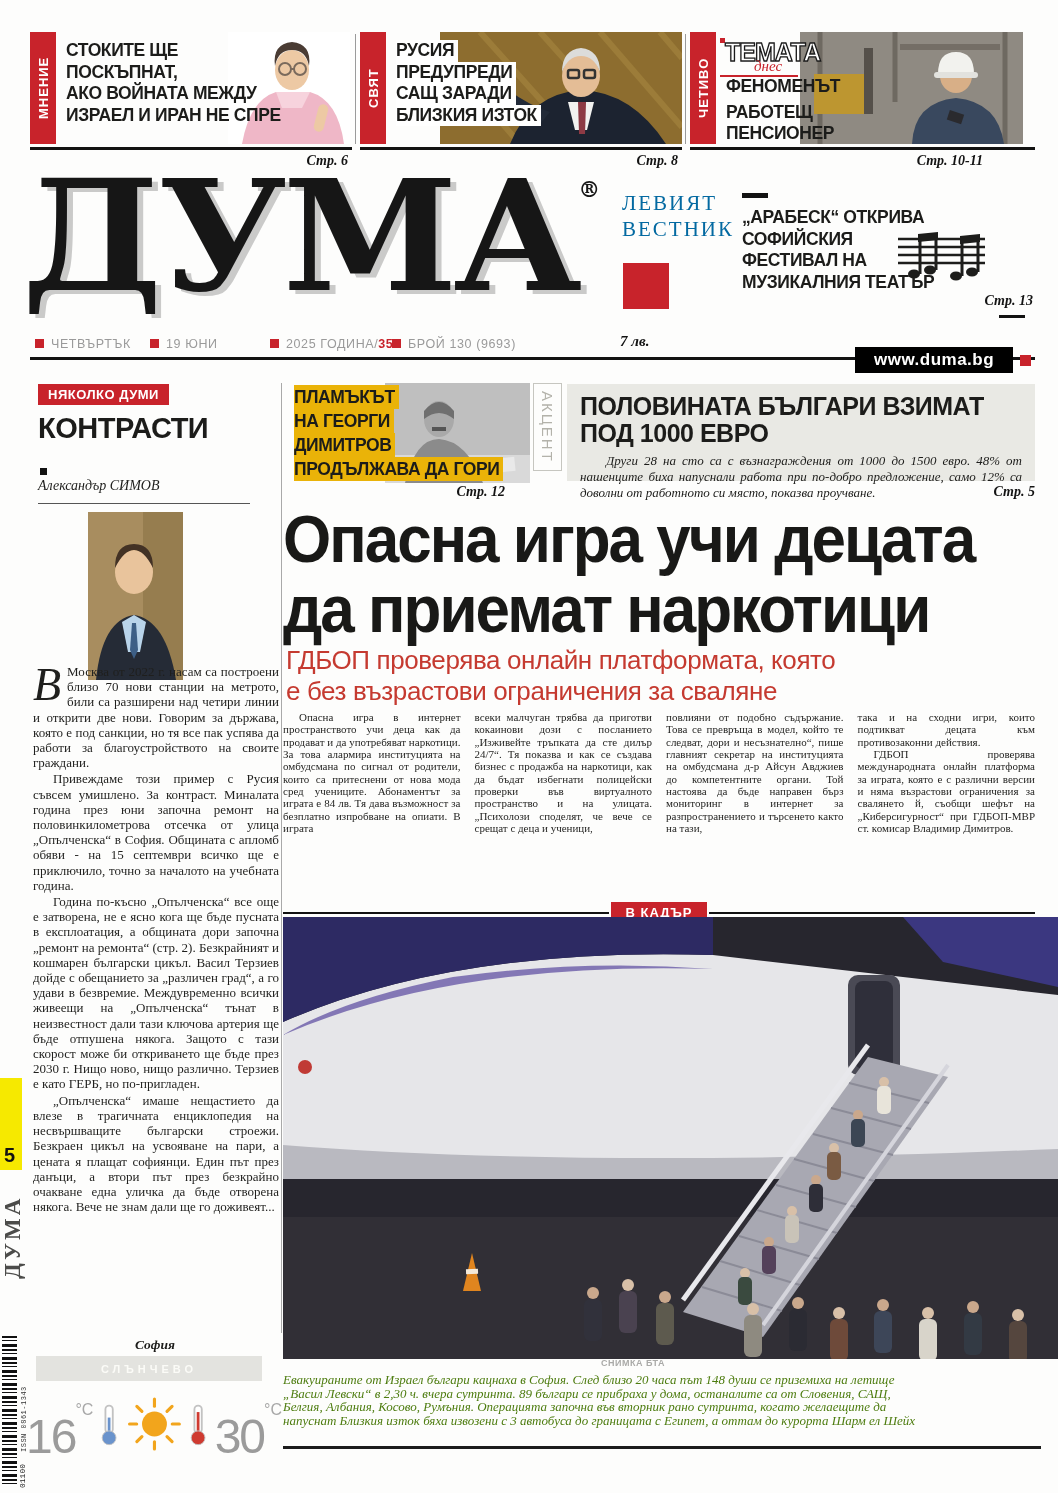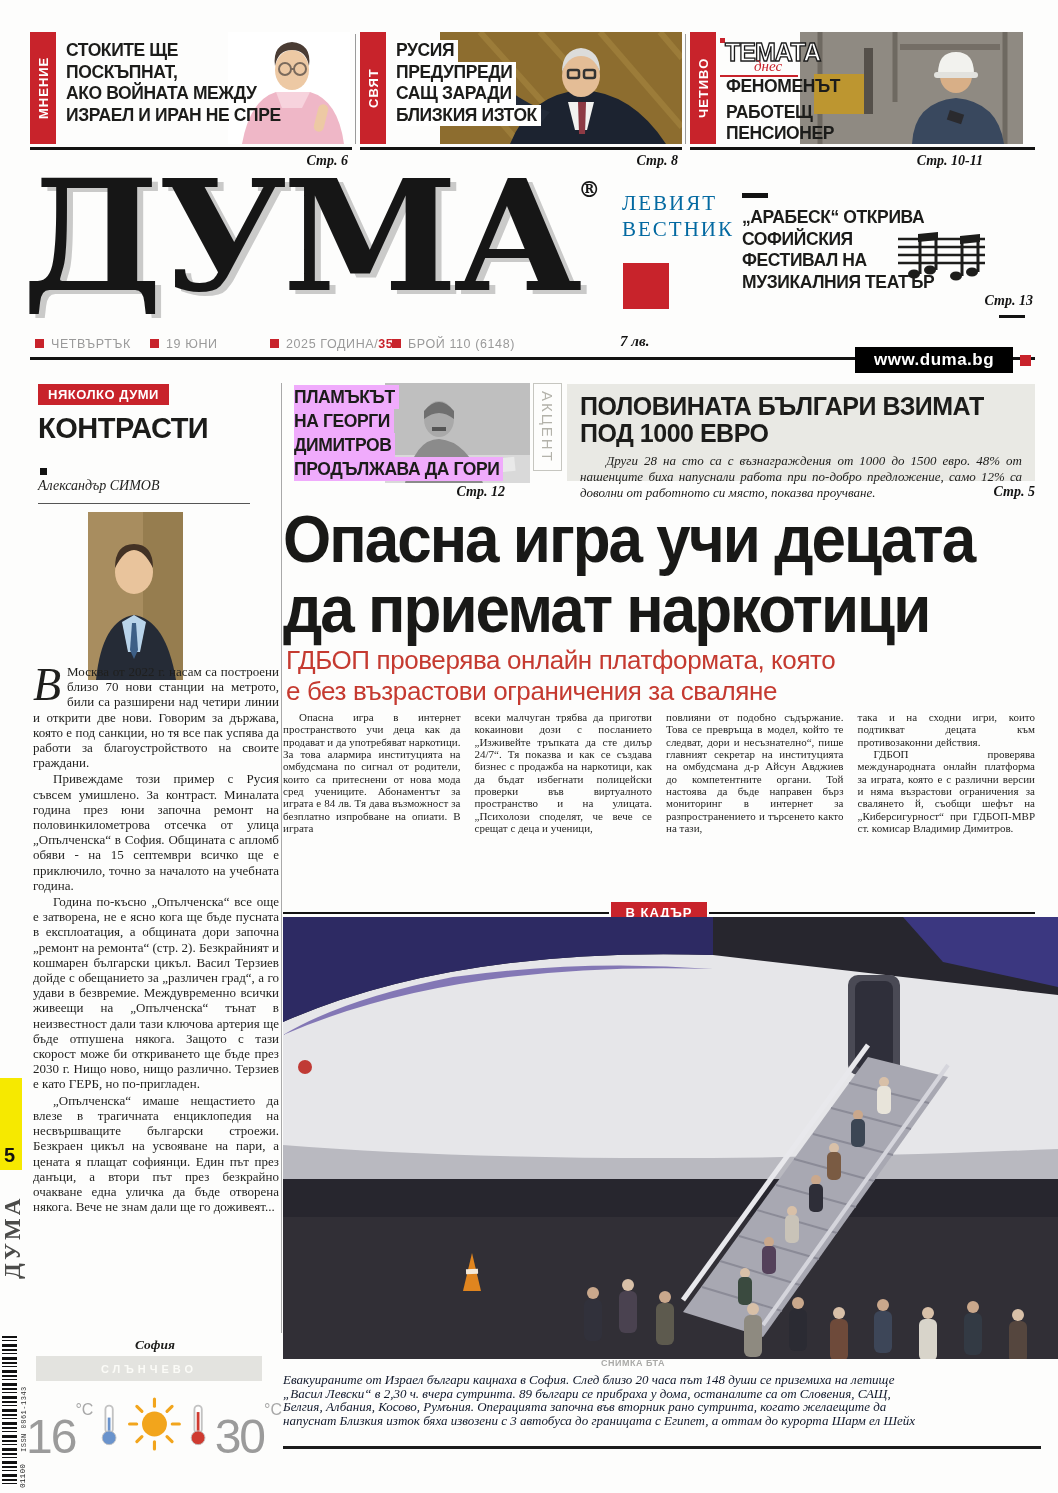--- a/index.html
+++ b/index.html
@@ -56,41 +56,41 @@
   .w-city{position:absolute;left:30px;top:1337px;width:250px;text-align:center;font-family:"Liberation Serif",serif;font-style:italic;font-weight:700;font-size:13.5px}
   .w-bar{position:absolute;left:36px;top:1356px;width:226px;height:25px;background:#e3e3df;color:#fbfbf7;
     display:flex;align-items:center;justify-content:center;font-size:11px;font-weight:700;letter-spacing:4px}
   .w-row{position:absolute;left:26px;top:1380px;width:256px;display:flex;align-items:center;justify-content:center;gap:6px}
   .w-num{font-size:48px;color:#9b9b9b;letter-spacing:-2px;line-height:60px}
   .w-num sup{font-size:16px;color:#a8a8a8;letter-spacing:0;vertical-align:38px}
   
   .vdivider{position:absolute;left:281px;top:383px;width:1px;height:950px;background:#a9a9a9}
   .dim-teaser{position:absolute;left:294px;top:383px;width:236px;height:120px}
   .dim-title{position:absolute;left:0;top:2px;font-size:17.5px;line-height:24px;z-index:2}
-  .dim-title span{display:table;background:#f0abfc;padding:0 4px 0 0;white-space:nowrap}
+  .dim-title span{display:table;background:#eab308;padding:0 4px 0 0;white-space:nowrap}
   .akcent{position:absolute;left:533px;top:383px;width:29px;height:88px;border:1px solid #c6c6c0;
     color:#b3b2aa;font-size:15px;letter-spacing:2px;writing-mode:vertical-rl;display:flex;align-items:center;justify-content:center}
   .accent-box{position:absolute;left:567px;top:384px;width:468px;height:97px;background:#e9e9e4;padding:9px 13px 0 13px}
   .accent-box h2{font-size:25px;letter-spacing:-0.5px;line-height:27px;font-family:"Liberation Sans",sans-serif}
   .accent-box p{margin-top:6px;font-family:"Liberation Serif",serif;font-style:italic;font-size:13px;line-height:16px;text-align:justify;text-indent:26px}
   .accent-page{position:absolute;left:567px;top:484px;width:468px;text-align:right}
   .headline{position:absolute;left:283px;top:504px;width:760px;font-size:62px;line-height:66px;
     letter-spacing:-2px;font-weight:700;color:#191917;transform:scaleY(1.07);transform-origin:top left;font-family:"Liberation Sans",sans-serif}
   .subhead{position:absolute;left:286px;top:645px;font-size:26px;line-height:31px;letter-spacing:-0.4px;color:#c53a30}
   .cols{position:absolute;left:283px;top:711px;width:752px;height:184px;display:flex;gap:14px}
   .cols .col{flex:1;font-family:"Liberation Serif",serif;font-size:11px;line-height:12.35px;text-align:justify;color:#1f1f1d}
   .cols .ind{text-indent:16px}
   
   .vk-row{position:absolute;left:283px;top:894px;width:752px;display:flex;align-items:center}
   .vk-row .ln{flex:1;height:2px;background:#121212}
   .vk-label{background:var(--red,#c8232b);color:#fff;font-weight:700;font-size:13px;letter-spacing:1px;padding:3px 14px;margin:8px 2px}
   .bigphoto{position:absolute;left:283px;top:917px;width:775px;height:442px}
   .credit{position:absolute;left:283px;top:1358px;width:700px;text-align:center;font-size:9px;letter-spacing:.5px;color:#aaaaa8;font-weight:700}
   .caption{position:absolute;left:283px;top:1373px;width:640px;font-family:"Liberation Serif",serif;font-style:italic;
-    font-size:13px;line-height:13.6px;color:#0f172a}
+    font-size:13px;line-height:13.6px;color:#4d7c0f}
   .bottomrule{position:absolute;left:283px;top:1446px;width:758px;height:3px;background:#1c1c1c}
   
   .ystrip{position:absolute;left:0;top:1078px;width:22px;height:92px;background:#f6e900}
   .yflag{position:absolute;left:4px;top:1144px;font-weight:700;font-size:20px;color:#121212}
   .vbrand{position:absolute;left:0;top:1182px;width:26px;height:110px;display:flex;align-items:center;justify-content:center;
     writing-mode:vertical-rl;transform:rotate(180deg);font-family:"Liberation Serif",serif;font-weight:700;font-size:23px;letter-spacing:3px;color:#4c4c4a}
   .barcode-wrap{position:absolute;left:2px;top:1332px;width:28px;height:158px}
   .barcode{position:absolute;left:0;top:4px;width:15px;height:150px;
     background:repeating-linear-gradient(to bottom,#111 0 2px,#fff 2px 4px,#111 4px 5px,#fff 5px 8px,#111 8px 11px,#fff 11px 13px)}
   .issn{position:absolute;left:16px;top:0;width:11px;height:120px;writing-mode:vertical-rl;transform:rotate(180deg);
@@ -238,21 +238,21 @@
       </g>
     </svg>
     <div class="abs pageref" style="right:2px;top:100px">Стр. 13</div>
     <div class="abs" style="right:10px;top:122px;width:26px;height:3px;background:#121212"></div>
   </div>
 
   <div class="datebar">
     <span class="db-item" style="left:5px"><i></i><span>ЧЕТВЪРТЪК</span></span>
     <span class="db-item" style="left:120px"><i></i><span>19 ЮНИ</span></span>
     <span class="db-item" style="left:240px"><i></i><span>2025 ГОДИНА/</span><span class="rd">35</span></span>
-    <span class="db-item" style="left:362px"><i></i><span>БРОЙ 110 (6148)</span></span>
+    <span class="db-item" style="left:362px"><i></i><span>БРОЙ 130 (9693)</span></span>
     <span class="price">7 лв.</span>
     <div class="db-line"></div>
     <span class="site">
         <b>www.duma.bg</b>
         <i></i>
       </span>
   </div>
 
   <div class="kicker">НЯКОЛКО ДУМИ</div>
   <div class="op-title cond">КОНТРАСТИ</div>

